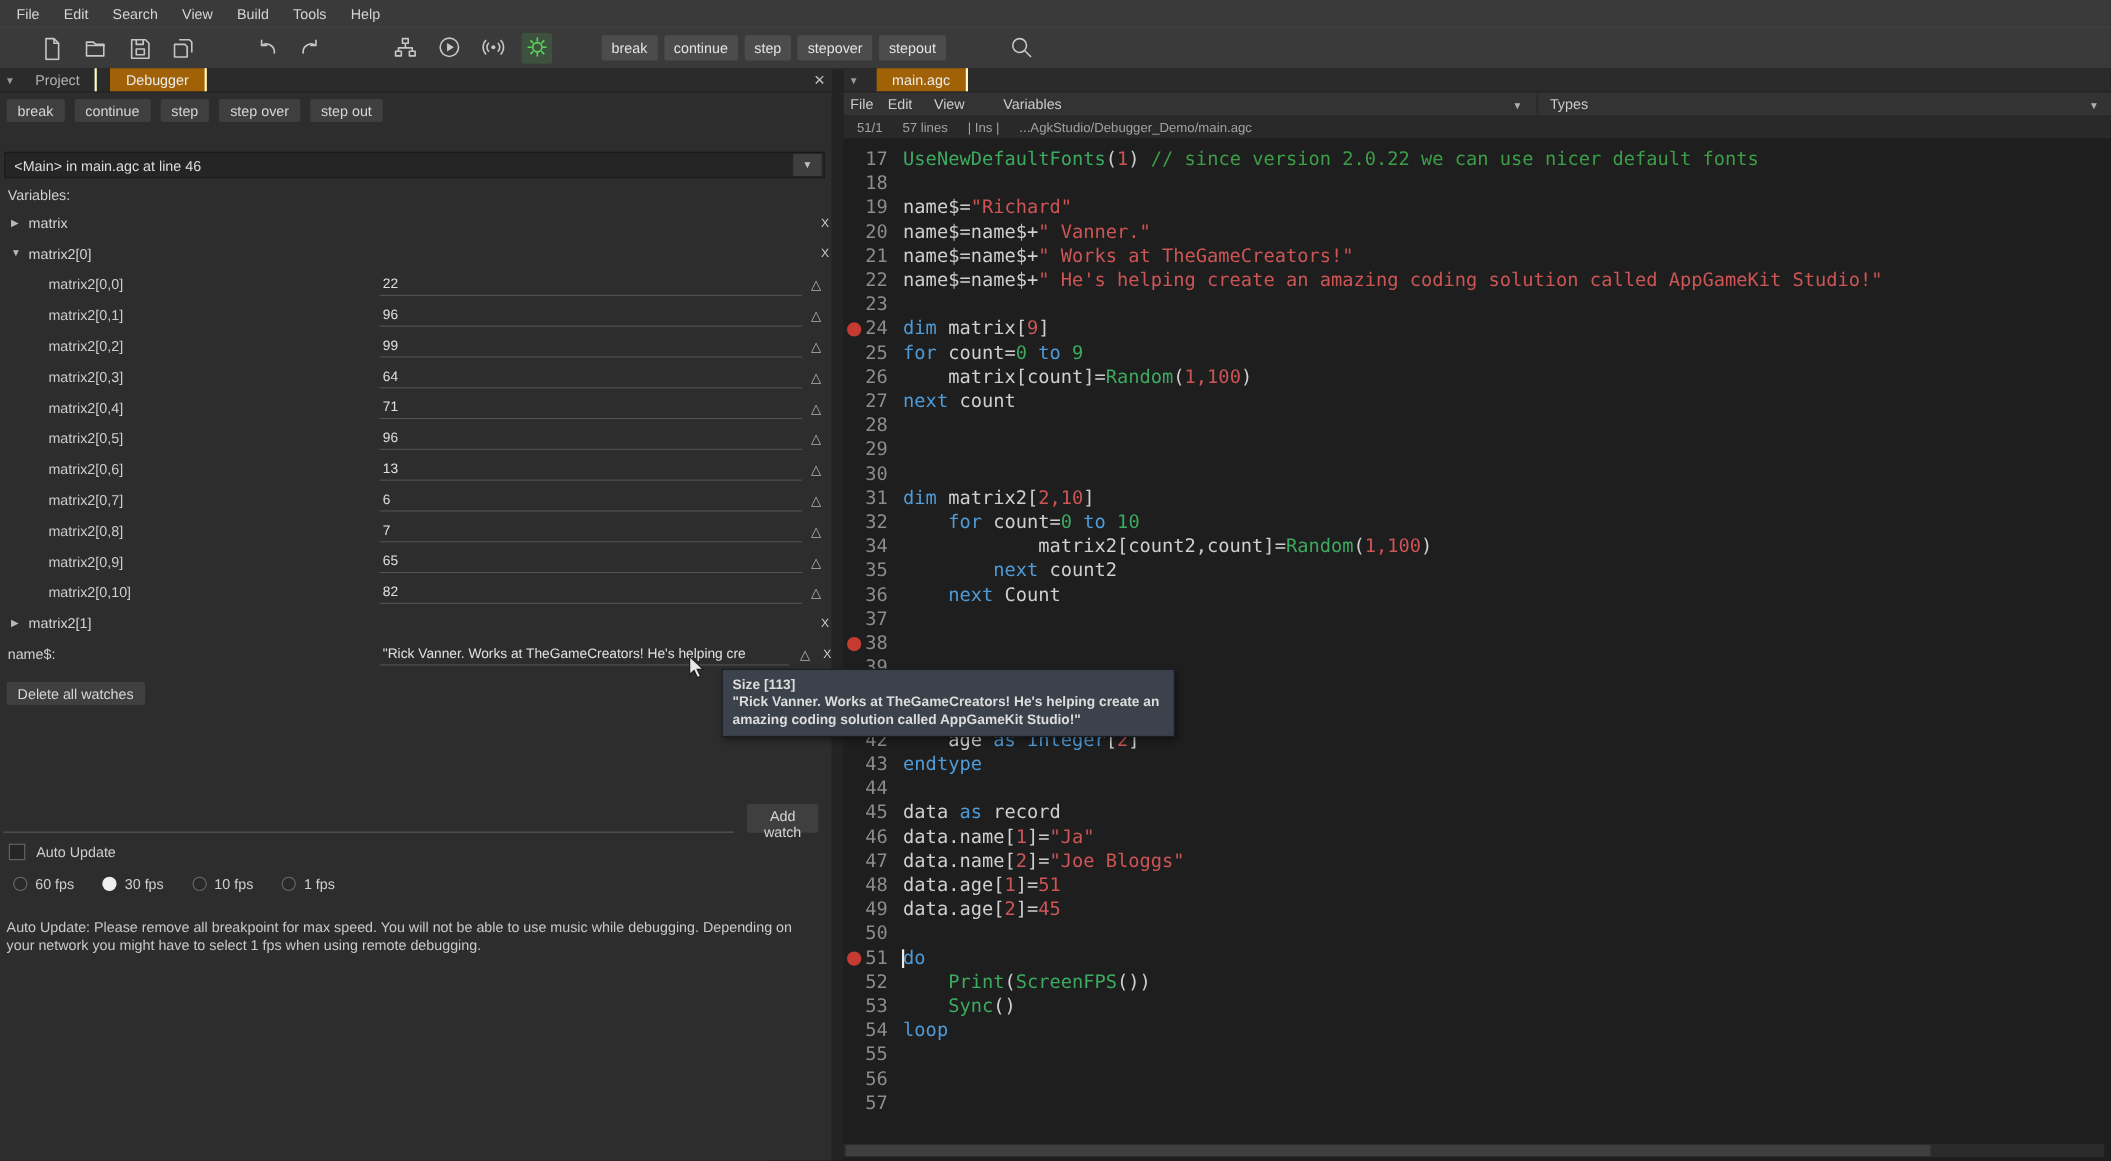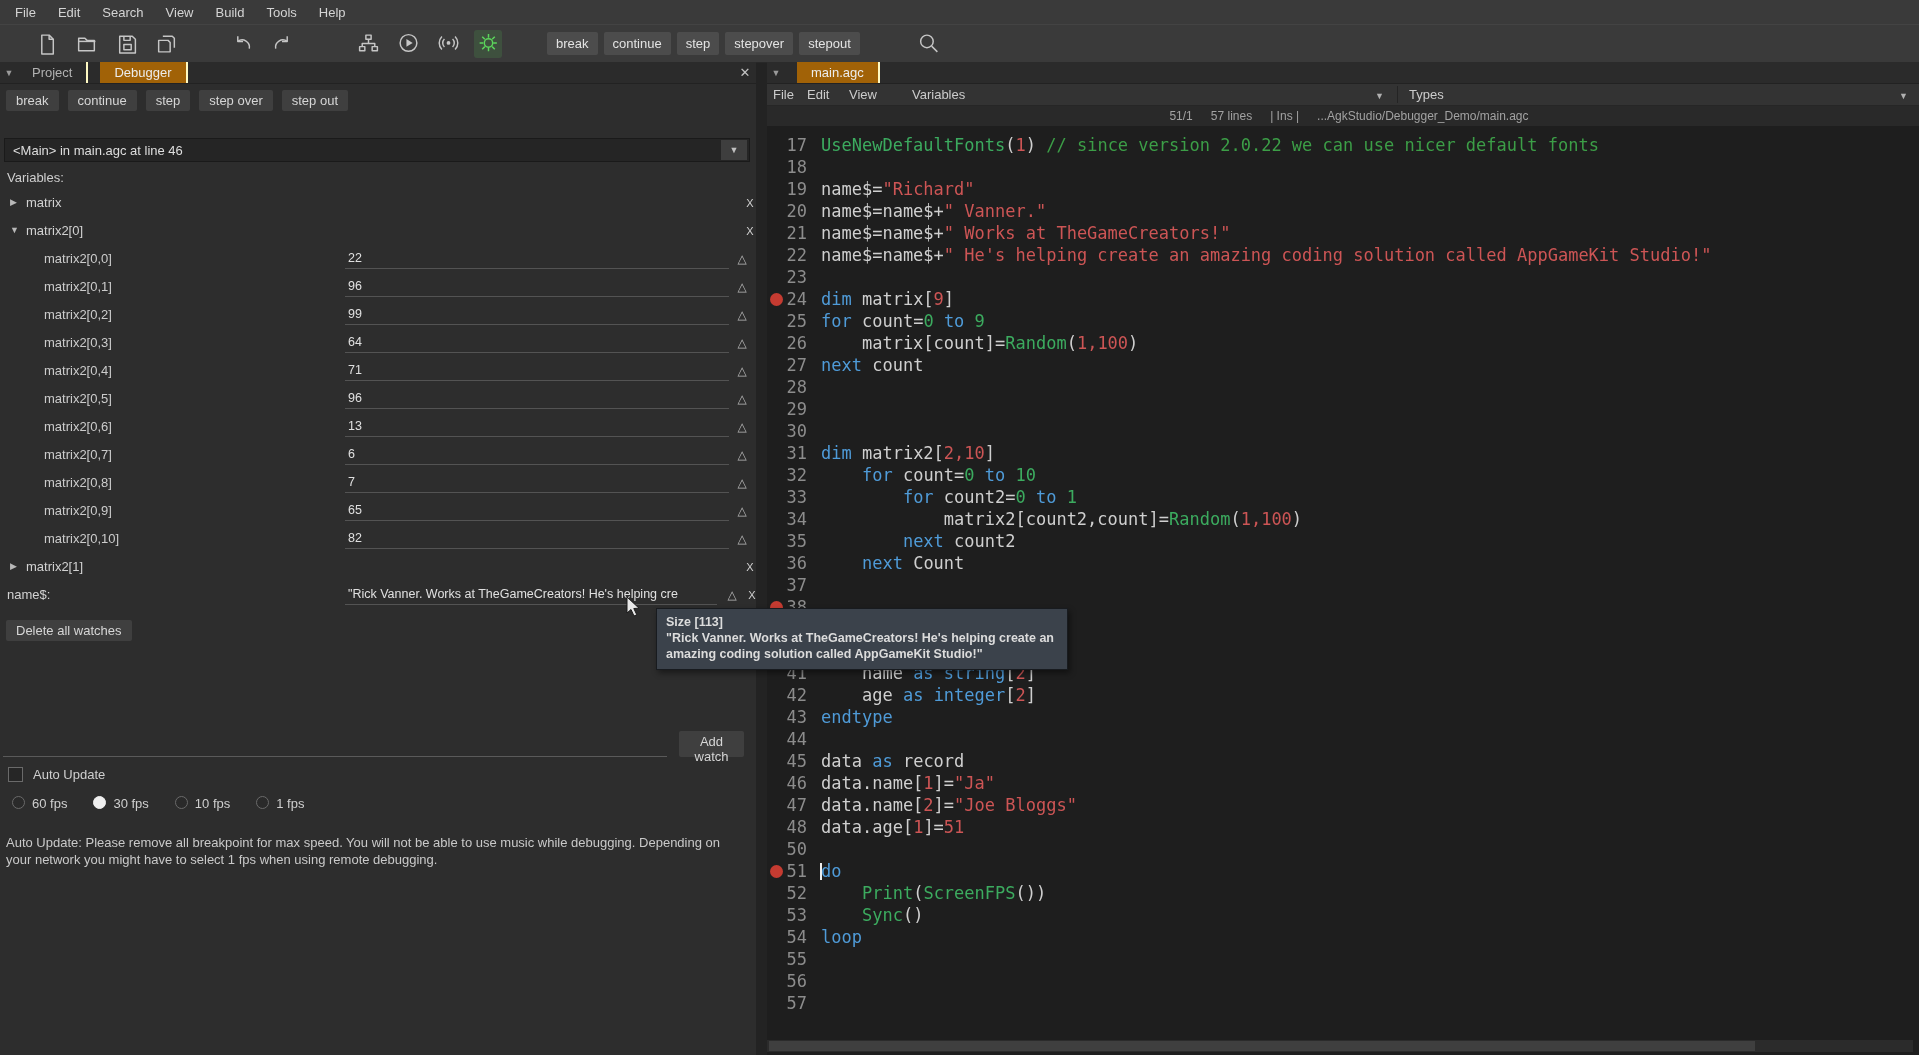--- a/index.html
+++ b/index.html
@@ -56,32 +56,32 @@
              display:flex; align-items:center; justify-content:center; }
   .x-btn { position:absolute; top:5px; width:16px; height:16px; color:#cfcfcf; font-size:11px;
            display:flex; align-items:center; justify-content:center; }
   #delete-watches { position:absolute; left:6px; top:558px; }
   .watch-input { position:absolute; left:3px; top:669px; width:664px; height:26px; background:transparent;
                  border:none; border-bottom:1px solid #5a5a5a; color:#e0e0e0; font-size:13px; outline:none; }
   #add-watch { position:absolute; left:679px; top:669px; width:65px; height:26px; text-align:center; }
   .check-row { position:absolute; left:8px; top:705px; display:flex; align-items:center; gap:10px;justify-content:center; }
   .checkbox { width:15px; height:15px; background:#262626; border:1px solid #6a6a6a; }
   .radio-row { position:absolute; left:12px; top:734px; display:flex; align-items:center; gap:26px; }
-  .radio-opt { display:flex; align-items:flex-start; gap:7px; font-size:13px; color:#cfcfcf; }
+  .radio-opt { display:flex; align-items:center; gap:7px; font-size:13px; color:#cfcfcf; }
   .radio { width:13px; height:13px; border-radius:50%; background:#2a2a2a; border:1px solid #6a6a6a; }
   .radio.sel { background:#efefef; border-color:#efefef; }
   .note { position:absolute; left:6px; top:772px; width:742px; font-size:13px; line-height:17px; color:#c9c9c9; }
   
   .ed-menurow { position:absolute; left:0; right:0; top:22px; height:22px; background:#333333;
                 border-bottom:1px solid #262626; }
   .ed-menu-item { position:absolute; top:3px; font-size:13px; color:#cccccc; }
   .dd-arrow { position:absolute; top:7px; font-size:9px; color:#b0b0b0; }
   .vdiv { position:absolute; top:2px; bottom:2px; width:1px; background:#242424; }
   .ed-status { position:absolute; left:0; right:0; top:44px; height:20px; background:#292929;
-               display:flex; align-items:center; font-size:12px; color:#a2a2a2;justify-content:center; }
+               display:flex; align-items:center; font-size:12px; color:#a2a2a2; }
   .ed-status span { margin-left:18px; white-space:pre; }
   .ed-status span:first-child { margin-left:12px; }
   
   .code-area { position:absolute; left:0; right:0; top:64px; bottom:18px; background:#1e1e1e;
                padding-top:8px; overflow:hidden;
                font-family:"DejaVu Sans Mono", monospace; font-size:17px; }
   .code-line { position:relative; height:22px; line-height:22px; white-space:pre; padding-left:54px; }
   .line-num { position:absolute; left:0; top:0; width:40px; text-align:right; color:#8c8c8c; }
   .bp-dot { position:absolute; left:3px; top:5px; width:13px; height:13px; border-radius:50%;
             background:var(--bp,#c53b31); }
@@ -368,36 +368,36 @@
       <div class="code-line"><span class="line-num">23</span></div>
       <div class="code-line"><span class="bp-dot"></span><span class="line-num">24</span><span class="t-k">dim</span><span class="t-d"> matrix[</span><span class="t-s">9</span><span class="t-d">]</span></div>
       <div class="code-line"><span class="line-num">25</span><span class="t-k">for</span><span class="t-d"> count=</span><span class="t-n">0</span><span class="t-d"> </span><span class="t-k">to</span><span class="t-d"> </span><span class="t-n">9</span></div>
       <div class="code-line"><span class="line-num">26</span><span class="t-d">    matrix[count]=</span><span class="t-f">Random</span><span class="t-d">(</span><span class="t-s">1,100</span><span class="t-d">)</span></div>
       <div class="code-line"><span class="line-num">27</span><span class="t-k">next</span><span class="t-d"> count</span></div>
       <div class="code-line"><span class="line-num">28</span></div>
       <div class="code-line"><span class="line-num">29</span></div>
       <div class="code-line"><span class="line-num">30</span></div>
       <div class="code-line"><span class="line-num">31</span><span class="t-k">dim</span><span class="t-d"> matrix2[</span><span class="t-s">2,10</span><span class="t-d">]</span></div>
       <div class="code-line"><span class="line-num">32</span><span class="t-d">    </span><span class="t-k">for</span><span class="t-d"> count=</span><span class="t-n">0</span><span class="t-d"> </span><span class="t-k">to</span><span class="t-d"> </span><span class="t-n">10</span></div>
-      <div class="code-line"><span class="line-num">33</span><span class="t-d">        </span><span class="t-k">for</span><span class="t-d"> count2=</span><span class="t-n">0</span><span class="t-d"> </span><span class="t-k">to</span><span class="t-d"> </span><span class="t-n">1</span></div>
       <div class="code-line"><span class="line-num">34</span><span class="t-d">            matrix2[count2,count]=</span><span class="t-f">Random</span><span class="t-d">(</span><span class="t-s">1,100</span><span class="t-d">)</span></div>
       <div class="code-line"><span class="line-num">35</span><span class="t-d">        </span><span class="t-k">next</span><span class="t-d"> count2</span></div>
       <div class="code-line"><span class="line-num">36</span><span class="t-d">    </span><span class="t-k">next</span><span class="t-d"> Count</span></div>
       <div class="code-line"><span class="line-num">37</span></div>
       <div class="code-line"><span class="bp-dot"></span><span class="line-num">38</span></div>
       <div class="code-line"><span class="line-num">39</span></div>
       <div class="code-line"><span class="line-num">40</span></div>
       <div class="code-line"><span class="line-num">41</span><span class="t-d">    name </span><span class="t-k">as</span><span class="t-d"> </span><span class="t-k">string</span><span class="t-d">[</span><span class="t-s">2</span><span class="t-d">]</span></div>
       <div class="code-line"><span class="line-num">42</span><span class="t-d">    age </span><span class="t-k">as</span><span class="t-d"> </span><span class="t-k">integer</span><span class="t-d">[</span><span class="t-s">2</span><span class="t-d">]</span></div>
       <div class="code-line"><span class="line-num">43</span><span class="t-k">endtype</span></div>
       <div class="code-line"><span class="line-num">44</span></div>
       <div class="code-line"><span class="line-num">45</span><span class="t-d">data </span><span class="t-k">as</span><span class="t-d"> record</span></div>
       <div class="code-line"><span class="line-num">46</span><span class="t-d">data.name[</span><span class="t-s">1</span><span class="t-d">]=</span><span class="t-s">"Ja"</span></div>
       <div class="code-line"><span class="line-num">47</span><span class="t-d">data.name[</span><span class="t-s">2</span><span class="t-d">]=</span><span class="t-s">"Joe Bloggs"</span></div>
       <div class="code-line"><span class="line-num">48</span><span class="t-d">data.age[</span><span class="t-s">1</span><span class="t-d">]=</span><span class="t-s">51</span></div>
+      <div class="code-line"><span class="line-num">49</span><span class="t-d">data.age[</span><span class="t-s">2</span><span class="t-d">]=</span><span class="t-s">45</span></div>
       <div class="code-line"><span class="line-num">50</span></div>
       <div class="code-line"><span class="bp-dot"></span><span class="line-num">51</span><span class="caret"></span><span class="t-k">do</span></div>
       <div class="code-line"><span class="line-num">52</span><span class="t-d">    </span><span class="t-f">Print</span><span class="t-d">(</span><span class="t-f">ScreenFPS</span><span class="t-d">())</span></div>
       <div class="code-line"><span class="line-num">53</span><span class="t-d">    </span><span class="t-f">Sync</span><span class="t-d">()</span></div>
       <div class="code-line"><span class="line-num">54</span><span class="t-k">loop</span></div>
       <div class="code-line"><span class="line-num">55</span></div>
       <div class="code-line"><span class="line-num">56</span></div>
       <div class="code-line"><span class="line-num">57</span></div>
     </div>
 

